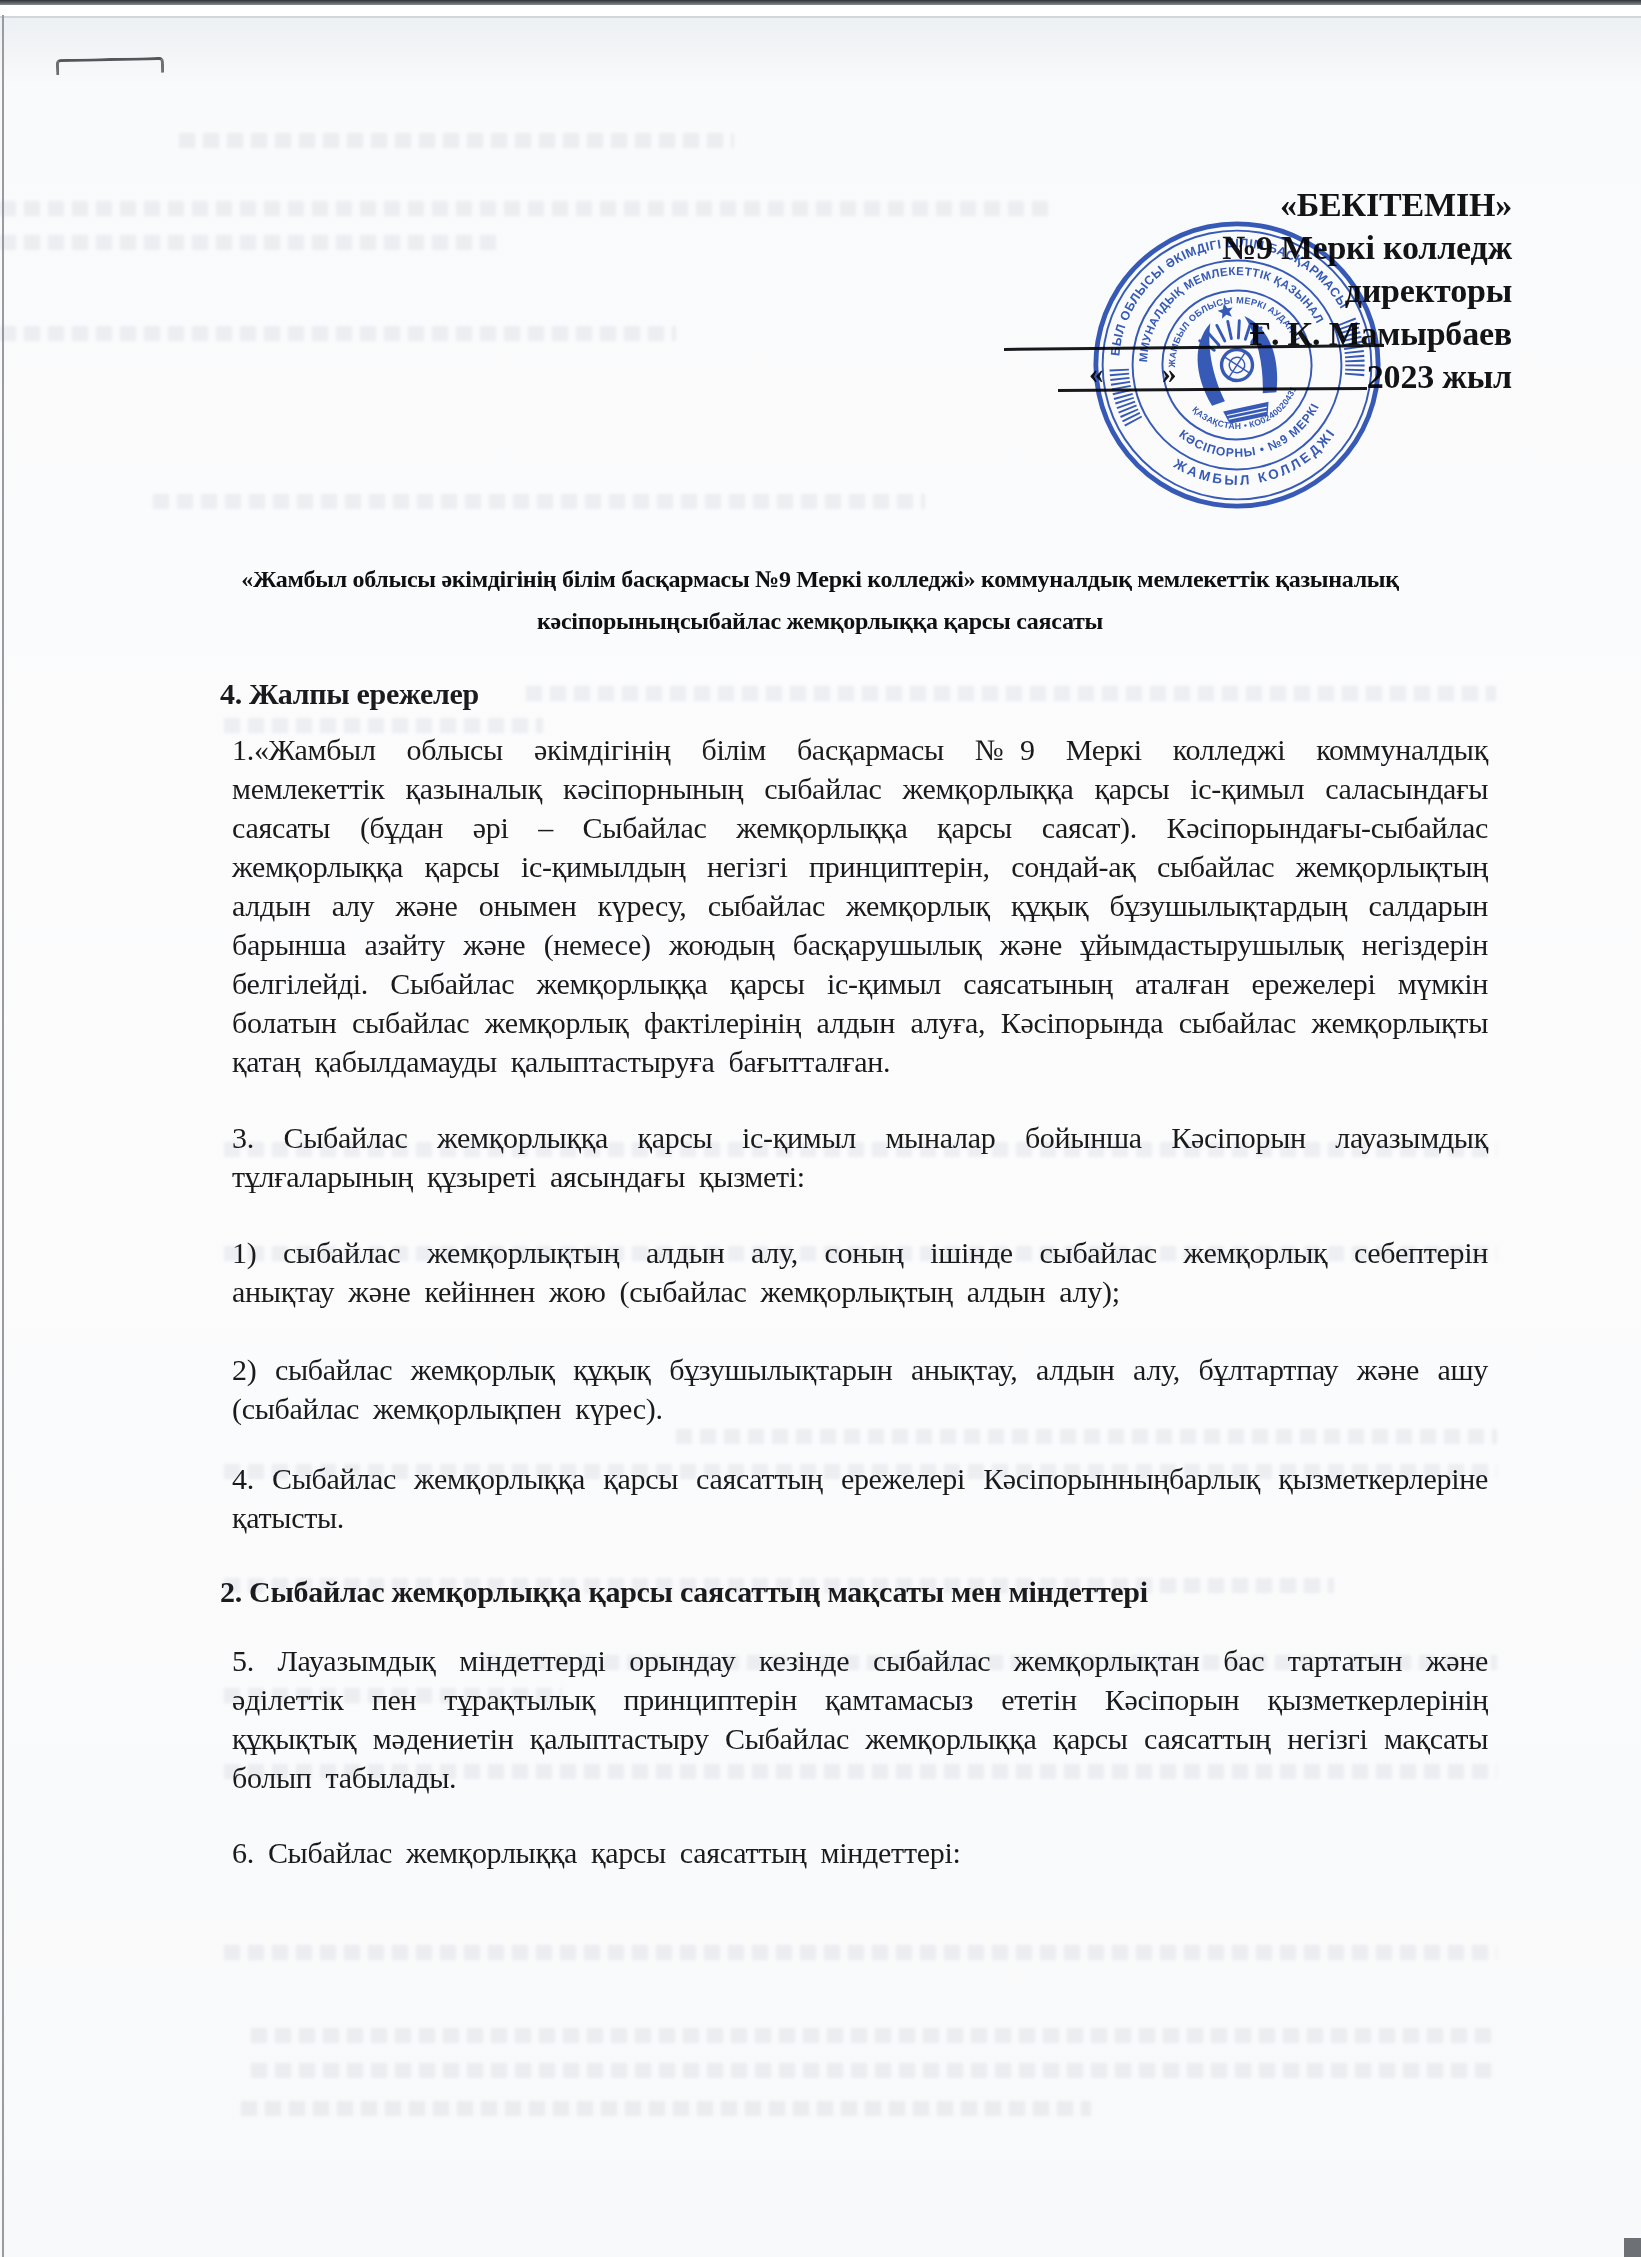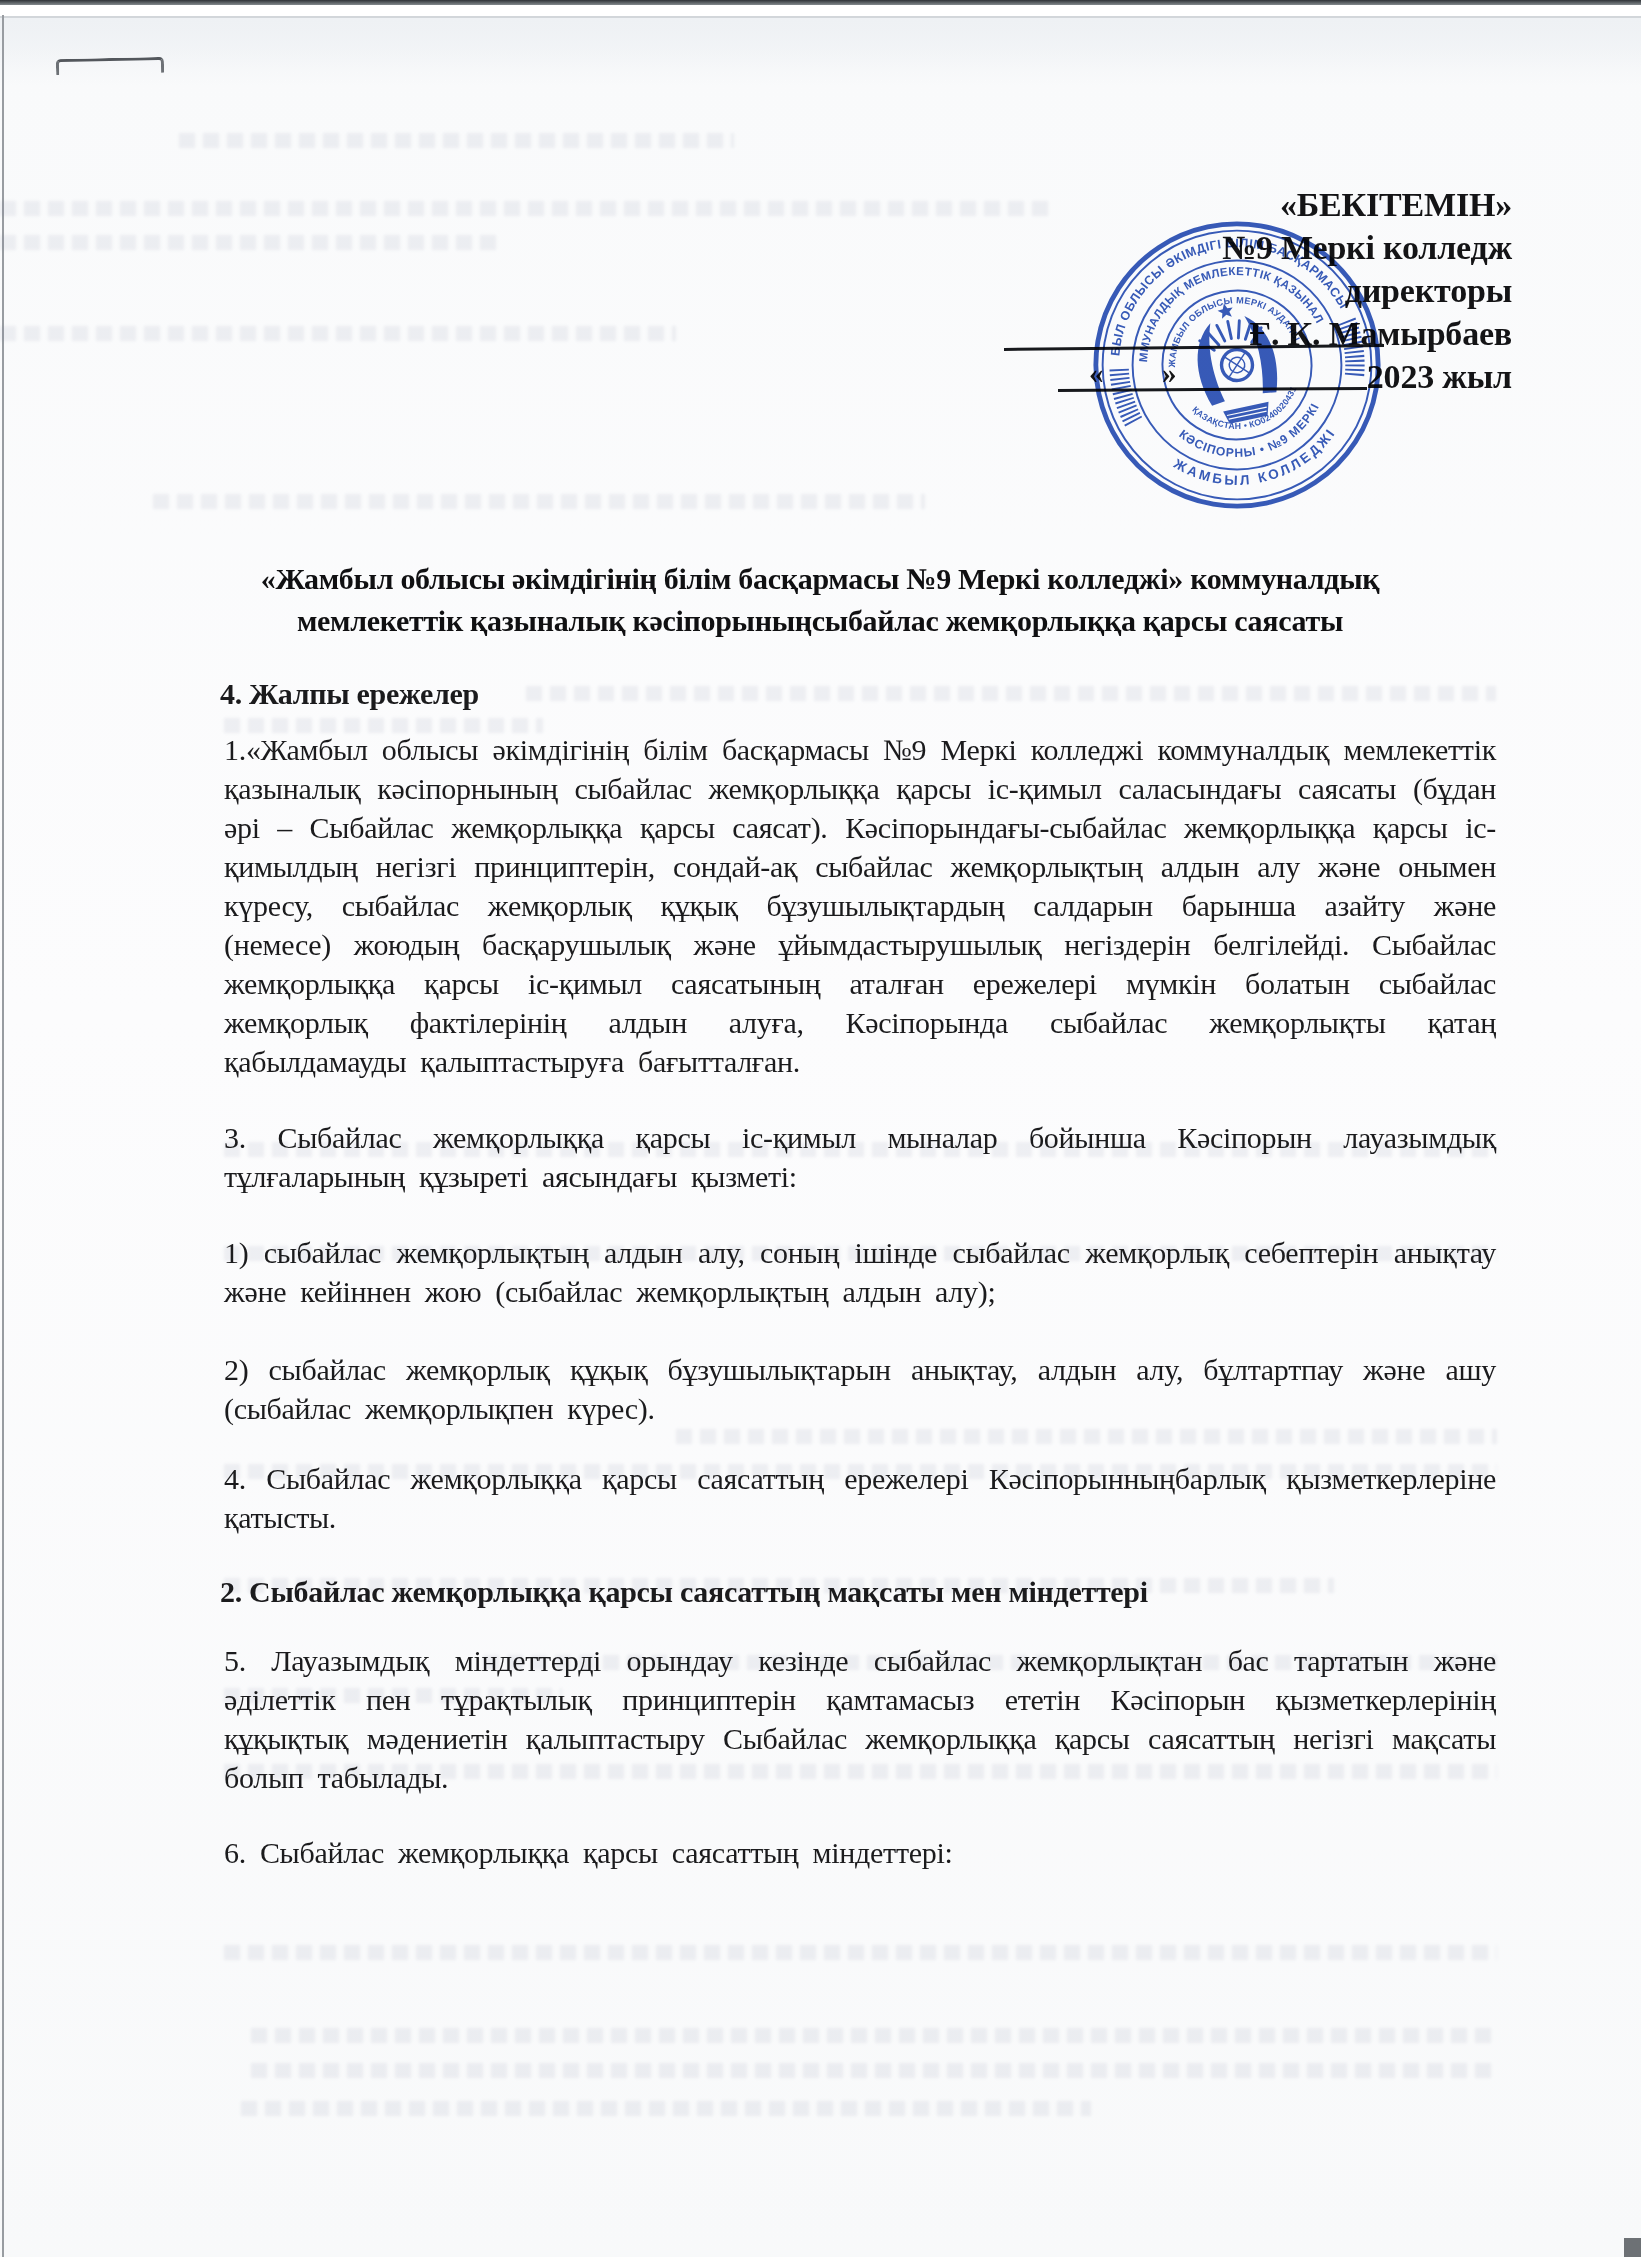--- a/index.html
+++ b/index.html
@@ -24,24 +24,24 @@
   
   .approval{position:absolute;left:966px;top:183px;width:546px;text-align:right;
     font-weight:bold;font-size:34px;line-height:43px;color:#141416;letter-spacing:-0.2px;}
   .sig-line{position:absolute;height:2.9px;background:#17191d;}
   .sig-line.a{left:1004px;top:346px;width:380px;transform:rotate(-0.6deg);}
   .sig-line.b{left:1058px;top:388px;width:309px;transform:rotate(-0.4deg);}
   .date-quote{position:absolute;top:357px;font-weight:bold;font-size:29px;color:#141416;}
   .date-quote.open{left:1089px;} .date-quote.close{left:1162px;}
   
   .doc-title{position:absolute;left:183px;top:558px;width:1274px;text-align:center;
-    font-weight:bold;font-size:30px;line-height:42px;color:#101012;letter-spacing:-0.3px;}
+    font-weight:bold;font-size:24px;line-height:42px;color:#101012;letter-spacing:-0.3px;}
   .body-flow{position:absolute;left:220px;top:674px;width:1280px;font-size:30px;line-height:39px;
     color:#1b1b1d;letter-spacing:-0.3px;}
-  .body-flow p{margin:4px;text-align:justify;word-spacing:6.8px;}
+  .body-flow p{margin:12px;text-align:justify;word-spacing:6.8px;}
   .body-flow h2{margin:0;font-size:30px;font-weight:bold;}
   .h-sec1{margin-bottom:17.4px !important;}
   .p1{margin-bottom:37px !important;} .p2{margin-bottom:33px !important;}
   .p3{margin-bottom:37px !important;} .i1{margin-bottom:39px !important;}
   .i2{margin-bottom:31px !important;} .p4{margin-bottom:35px !important;}
   .h-sec2{margin-bottom:30px !important;} .p5{margin-bottom:36px !important;}
   
   .stamp{position:absolute;left:1092px;top:220px;width:290px;height:290px;
     mix-blend-mode:multiply;opacity:.94;}
   .stamp svg text{font-family:"Liberation Sans","DejaVu Sans",sans-serif;font-weight:bold;fill:#2b51b5;}

